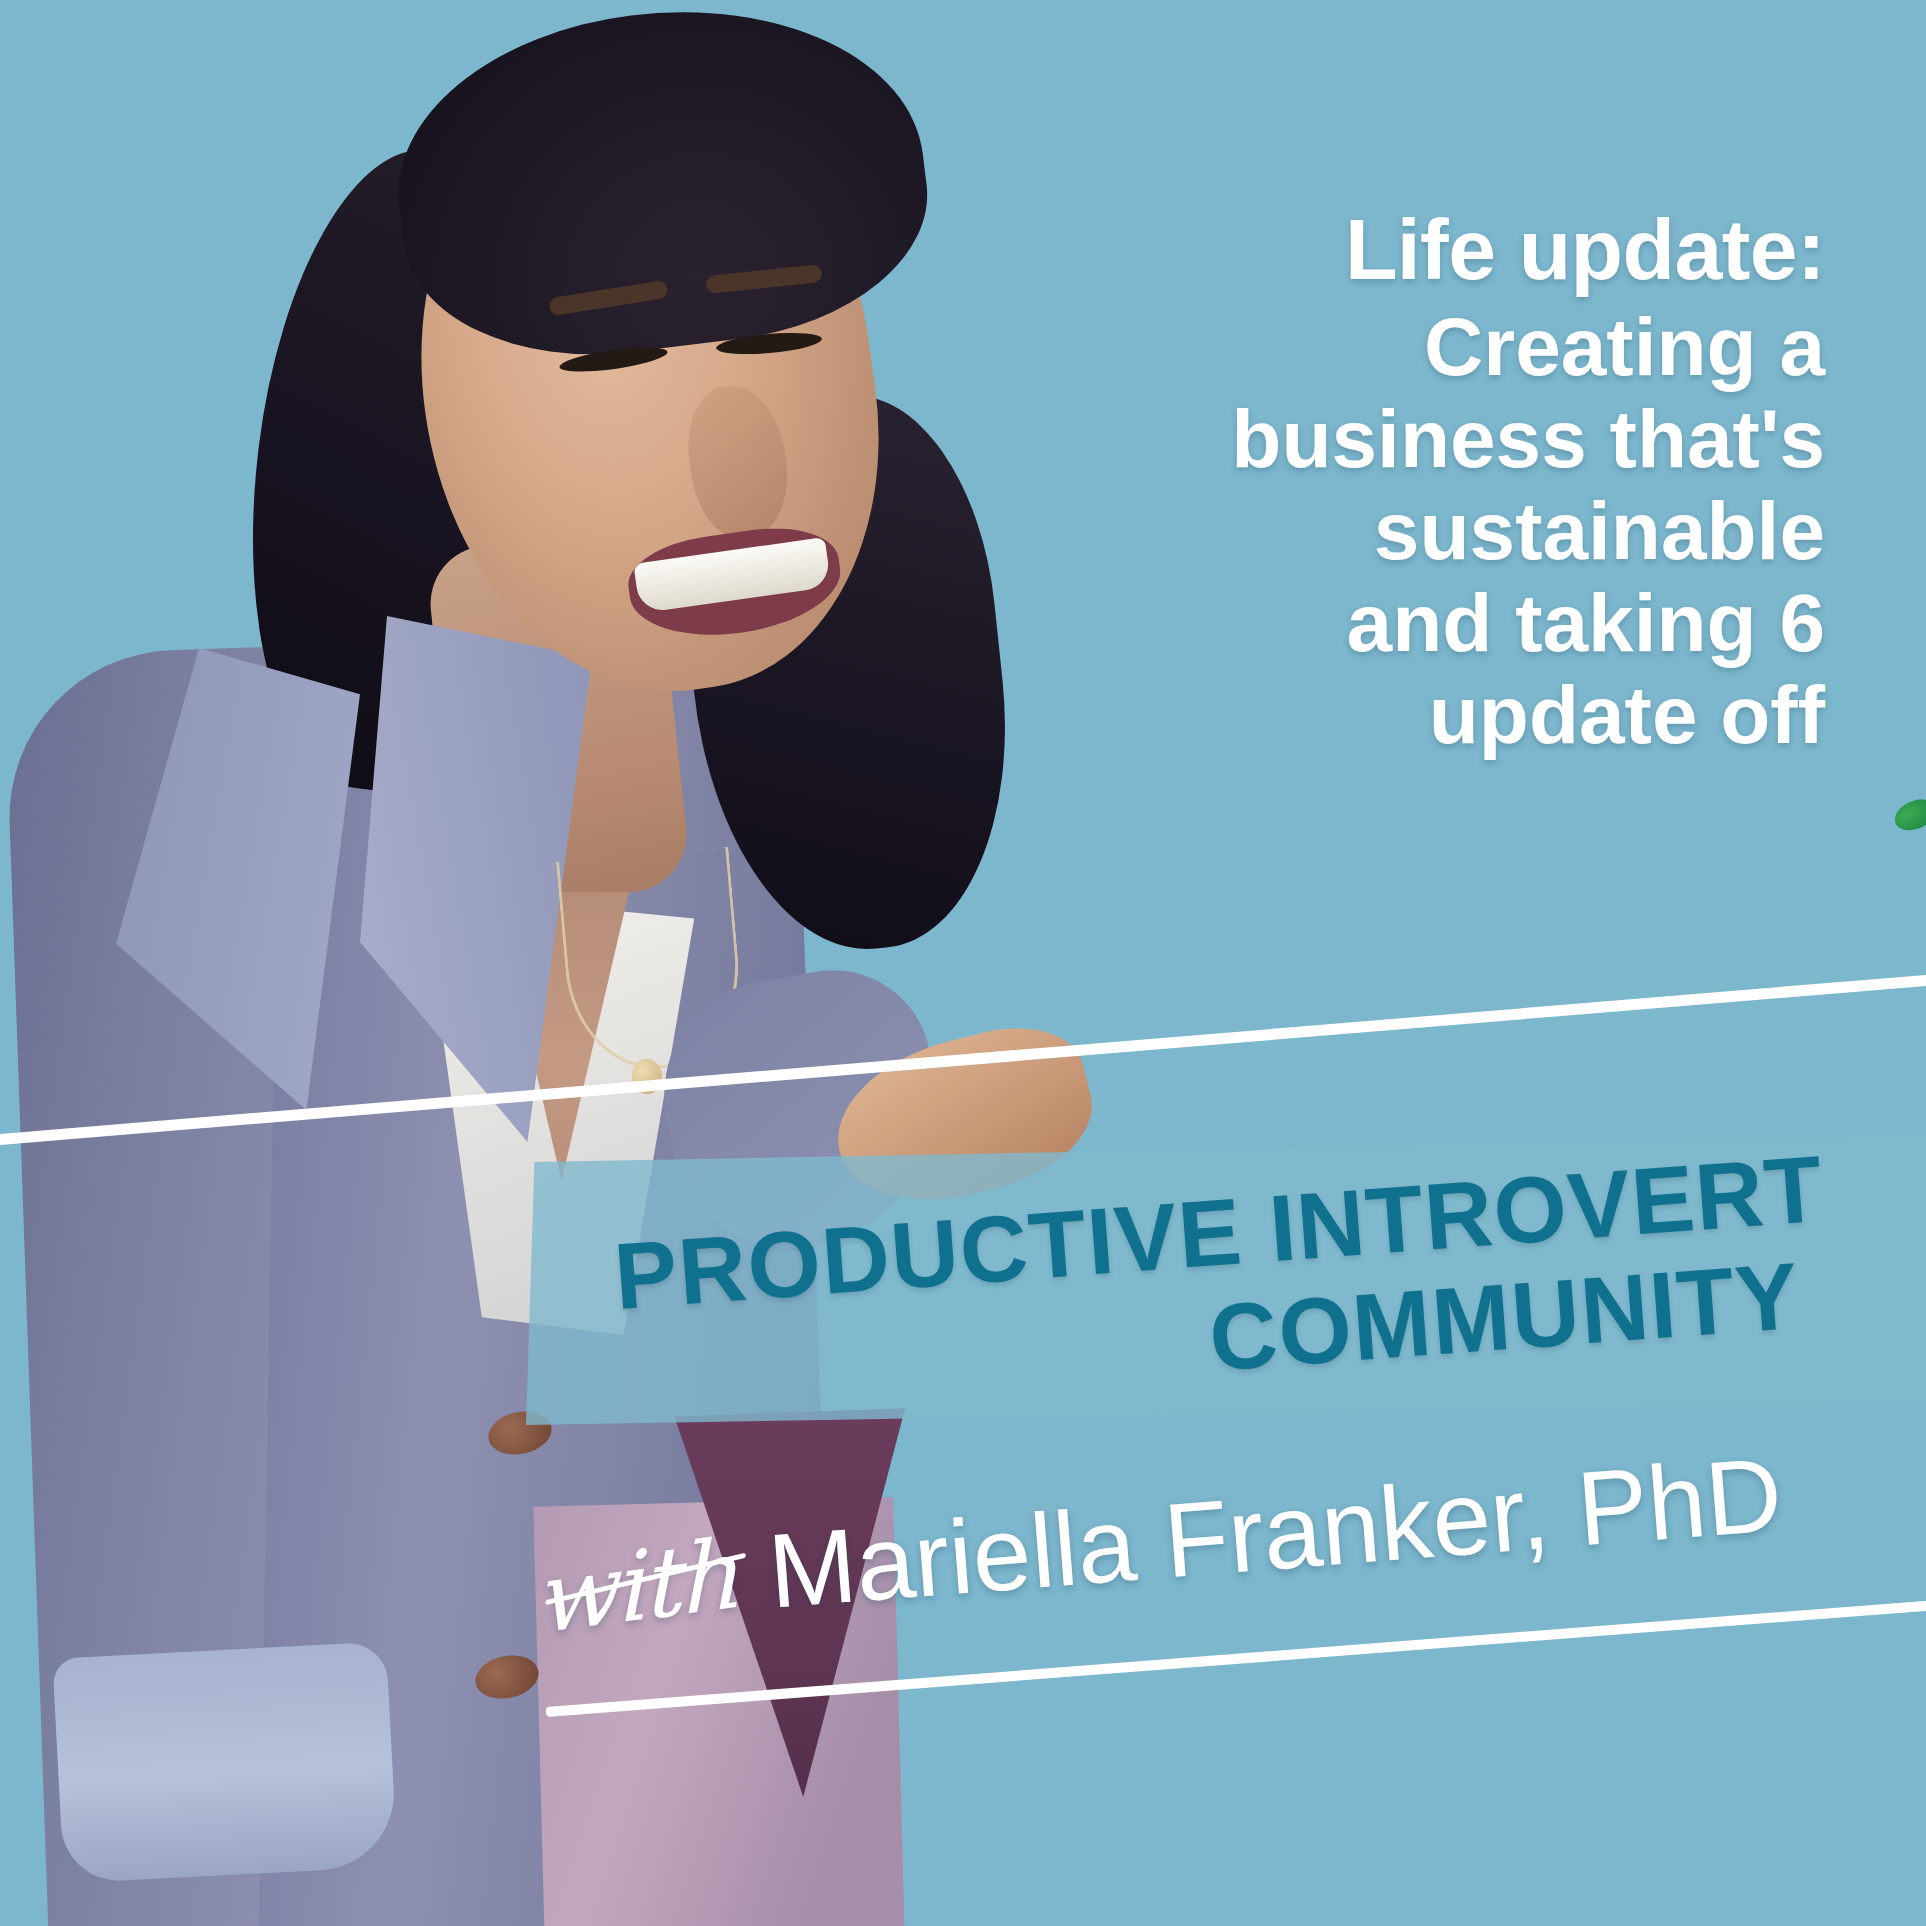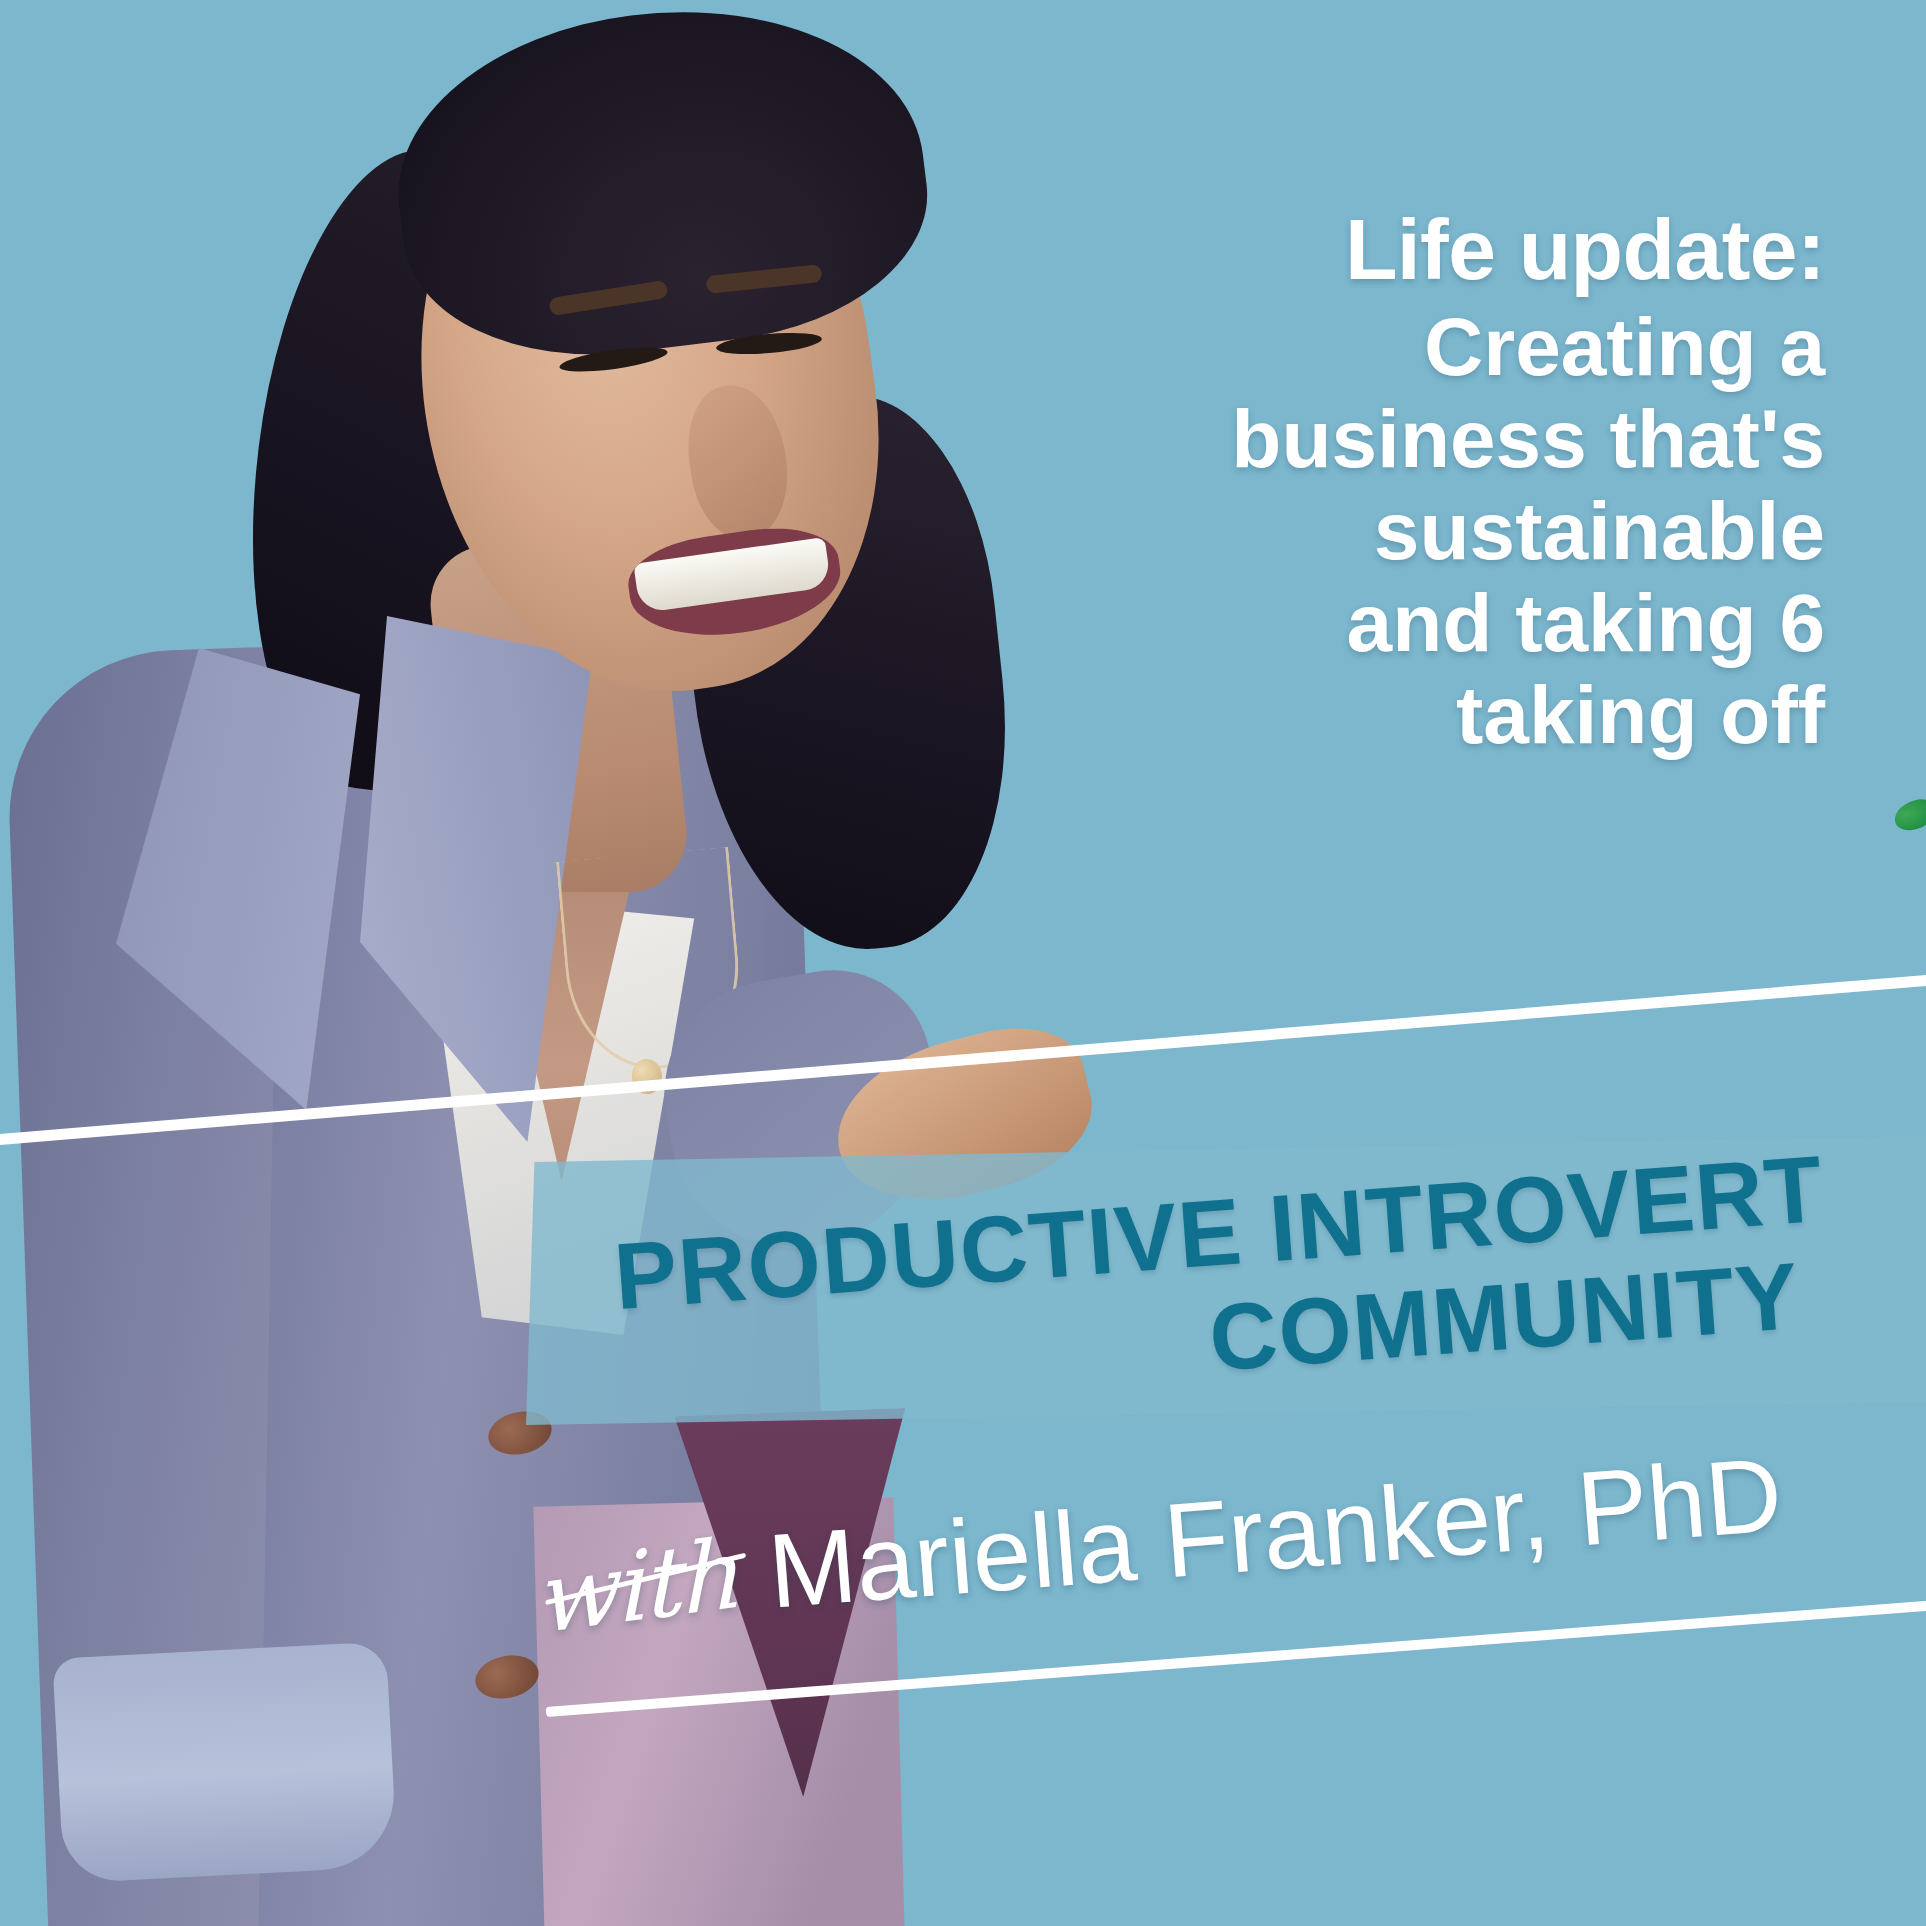--- a/index.html
+++ b/index.html
@@ -264,21 +264,21 @@
 
   <div class="leaf"></div>
 
   <div class="title-block">
     <span class="title-lead">Life update:</span>
     <span class="title-rest">
       <span class="ln">Creating a</span>
       <span class="ln">business that's</span>
       <span class="ln">sustainable</span>
       <span class="ln">and taking 6</span>
-      <span class="ln">taking off</span>
+      <span class="ln">update off</span>
     </span>
   </div>
 
   <div class="banner-panel"></div>
 
   <div class="rule rule-top"></div>
   <div class="rule rule-bottom"></div>
 
   <div class="banner-text">
     <span class="bl bl1">PRODUCTIVE INTROVERT</span>

